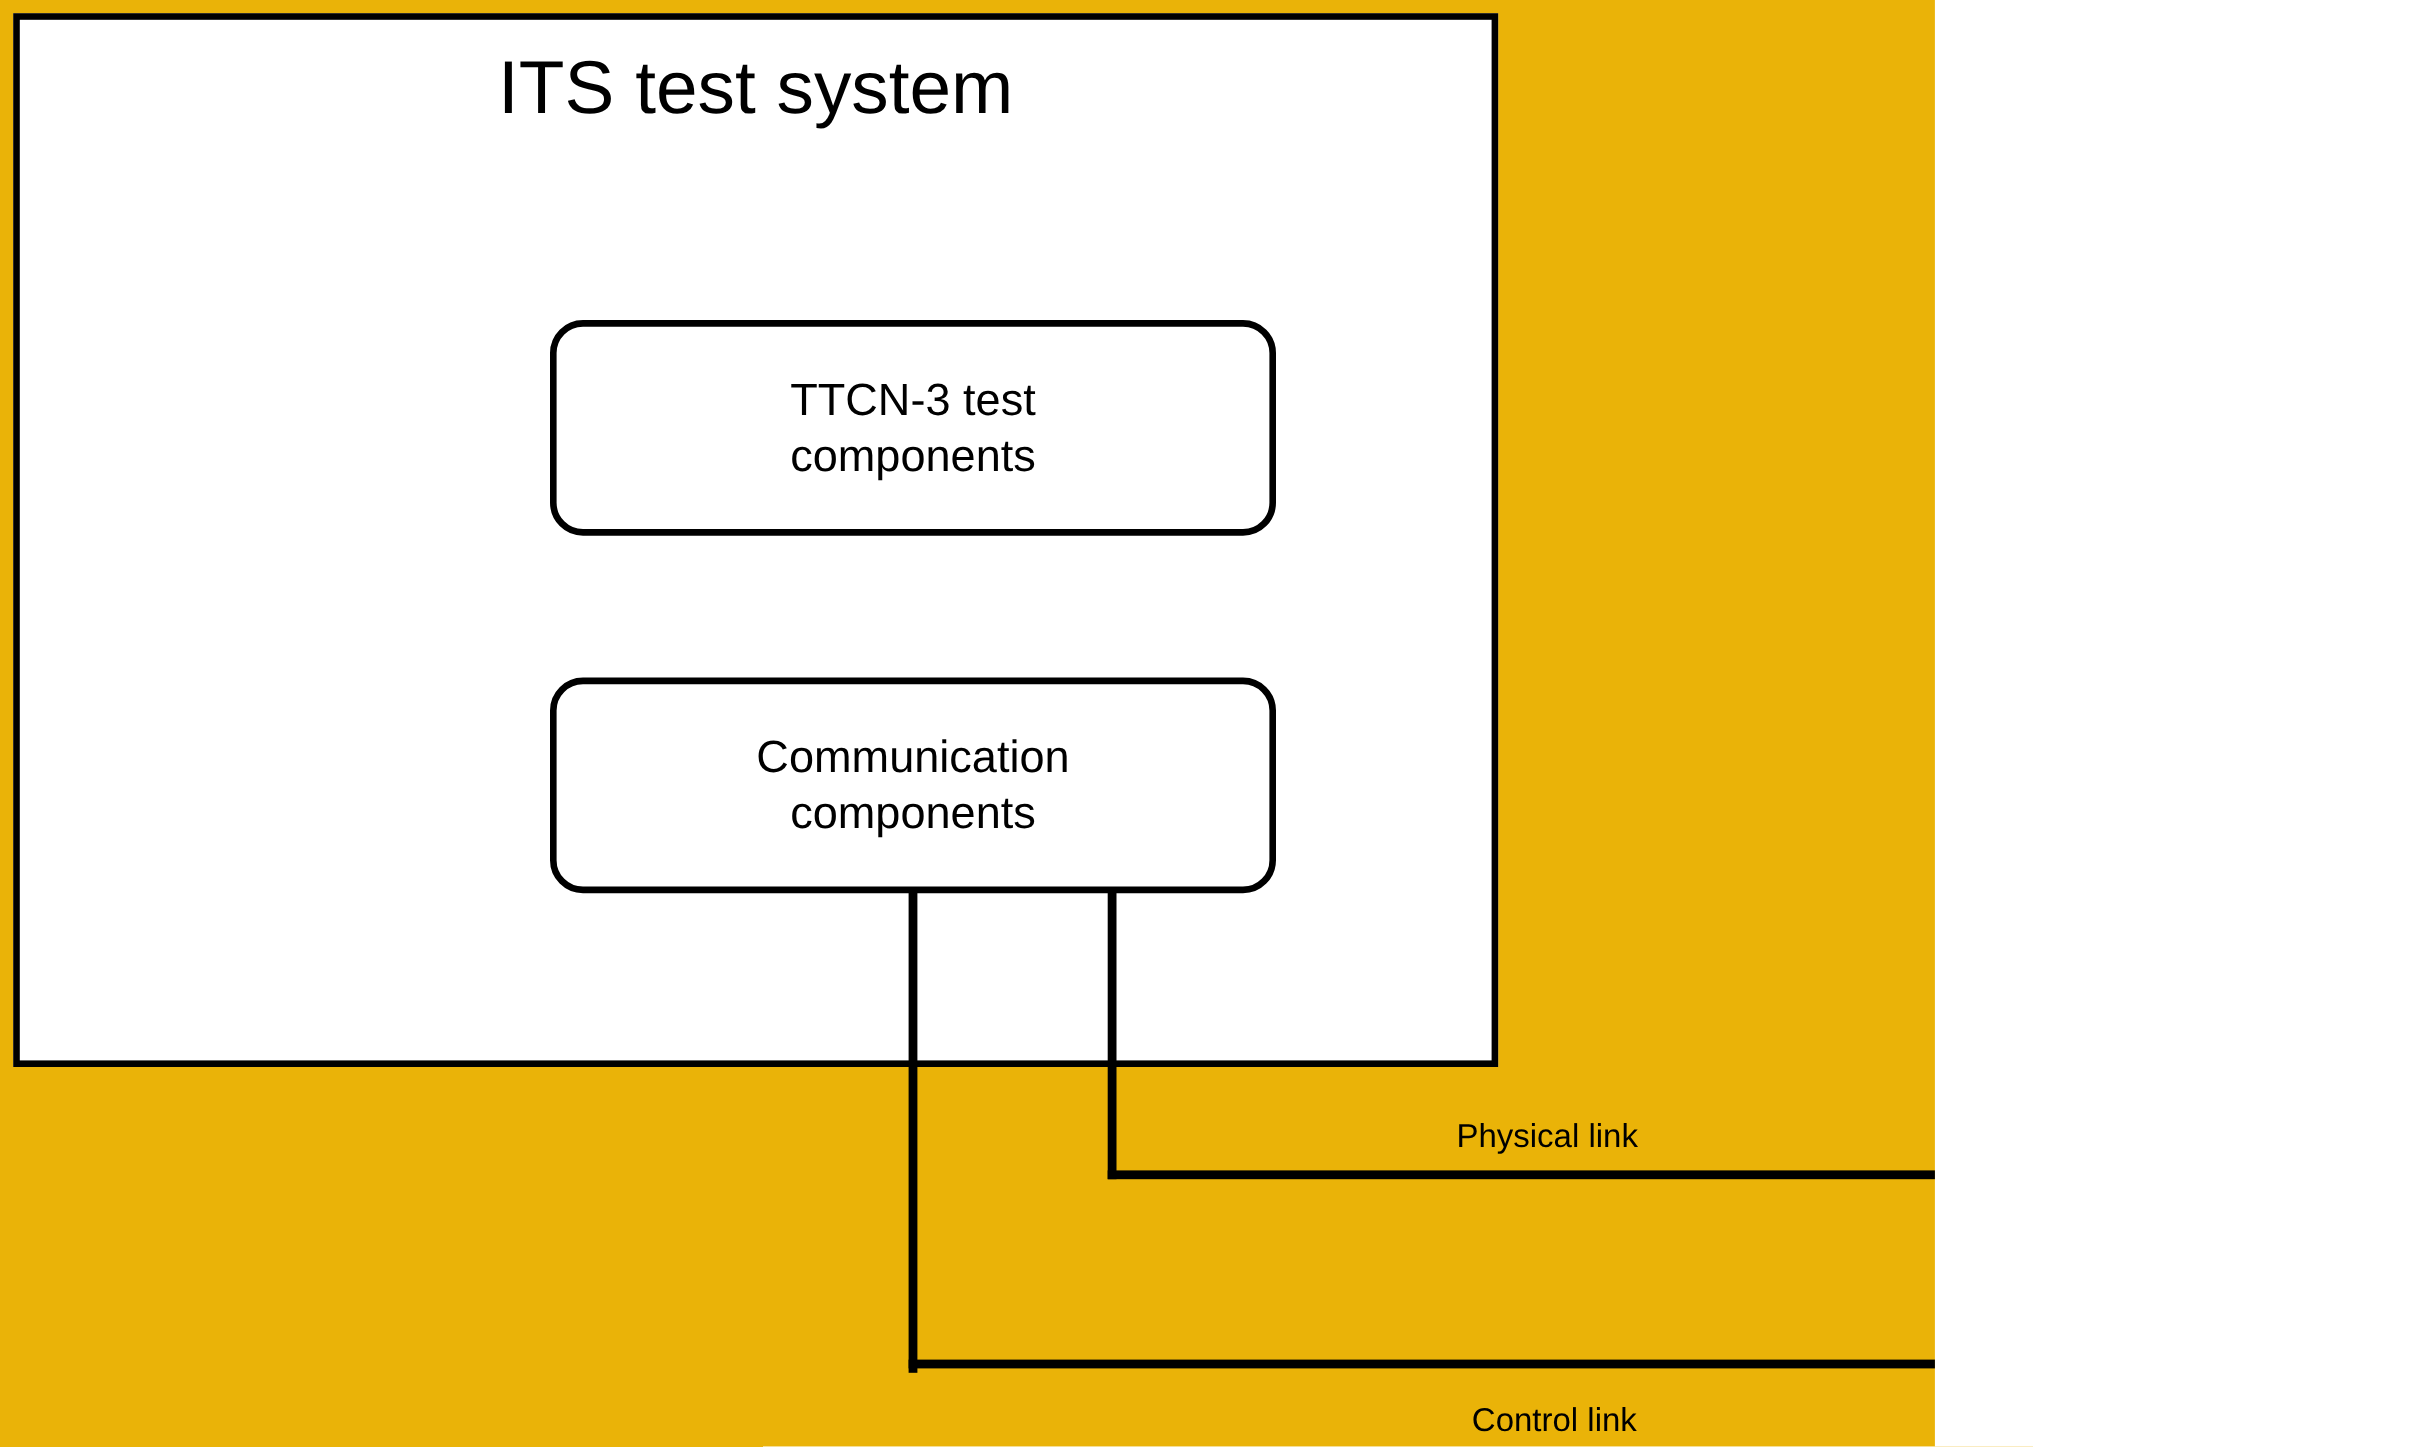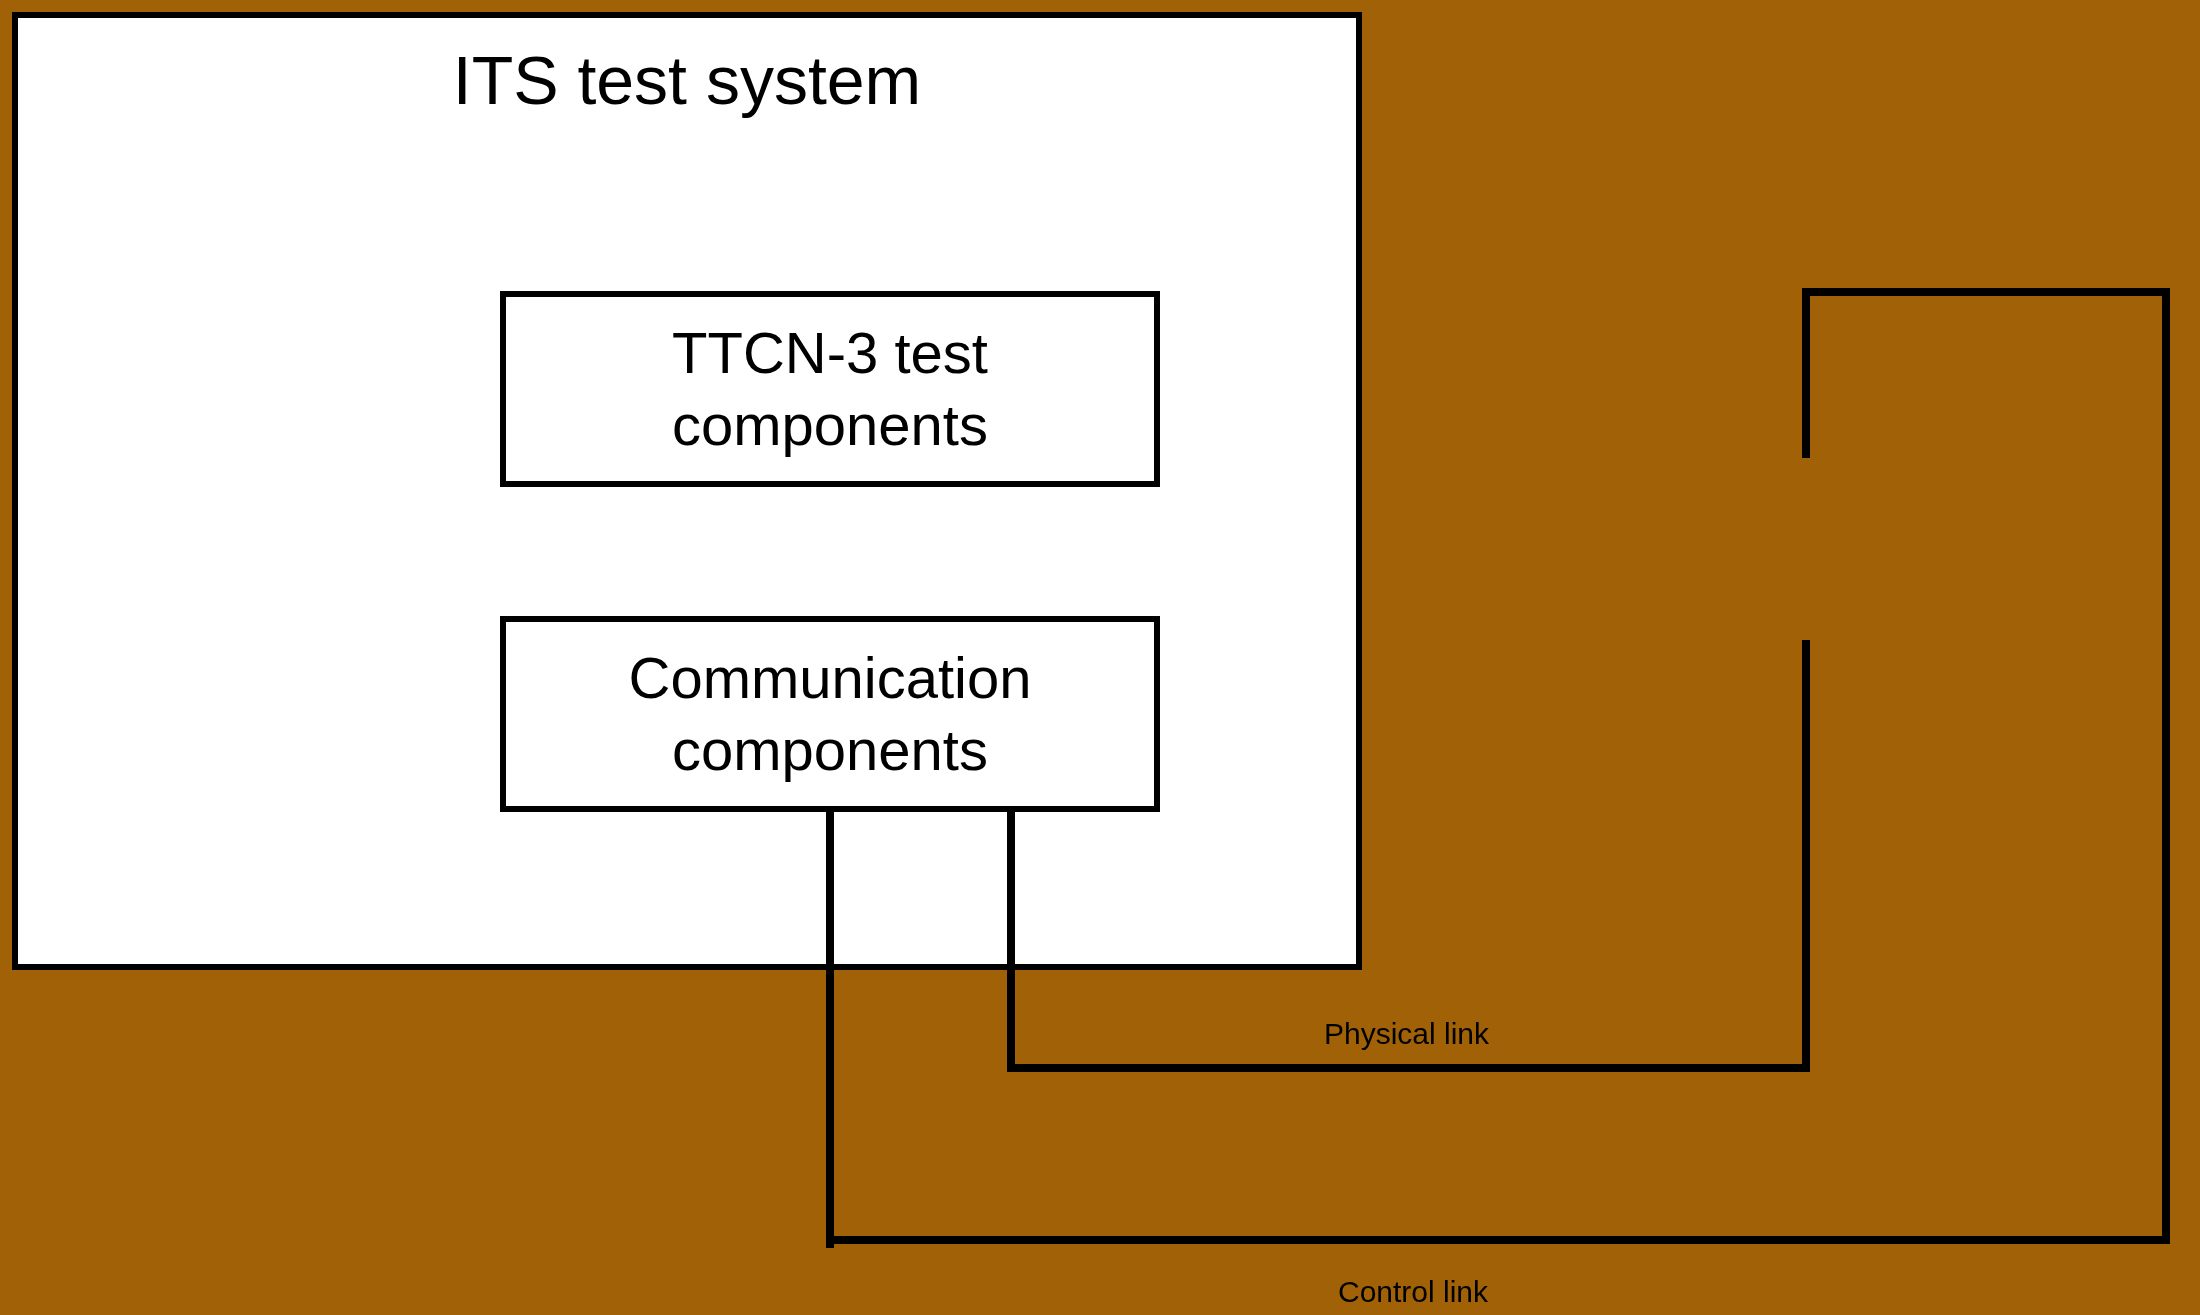--- a/index.html
+++ b/index.html
@@ -1,20 +1,20 @@
 <!DOCTYPE html>
 <html><head>
 <meta charset="utf-8">
 <style>
   html, body { margin: 0; padding: 0; background: #ffffff; }
   #canvas {
     position: relative;
-    width: 2200px;
+    width: 1759px;
     height: 1315px;
-    background: #a16207;
+    background: #eab308;
     font-family: "Liberation Sans", sans-serif;
     color: #000000;
     overflow: hidden;
   }
   .box {
     position: absolute;
     box-sizing: border-box;
     background: #ffffff;
     border: 6px solid #000000;
     display: flex;
@@ -32,21 +32,21 @@
   }
   .outer-title {
     position: absolute;
     width: 100%;
     top: 22px;
     text-align: center;
     font-size: 68px;
     line-height: 1.2;
     white-space: nowrap;
   }
-  .inner-text { font-size: 58px; }
+  .inner-text { font-size: 41px; border-radius: 30px; }
   .seg {
     position: absolute;
     background: #000000;
   }
   .link-label {
     position: absolute;
     font-size: 30px;
     line-height: 1.2;
     white-space: nowrap;
   }

